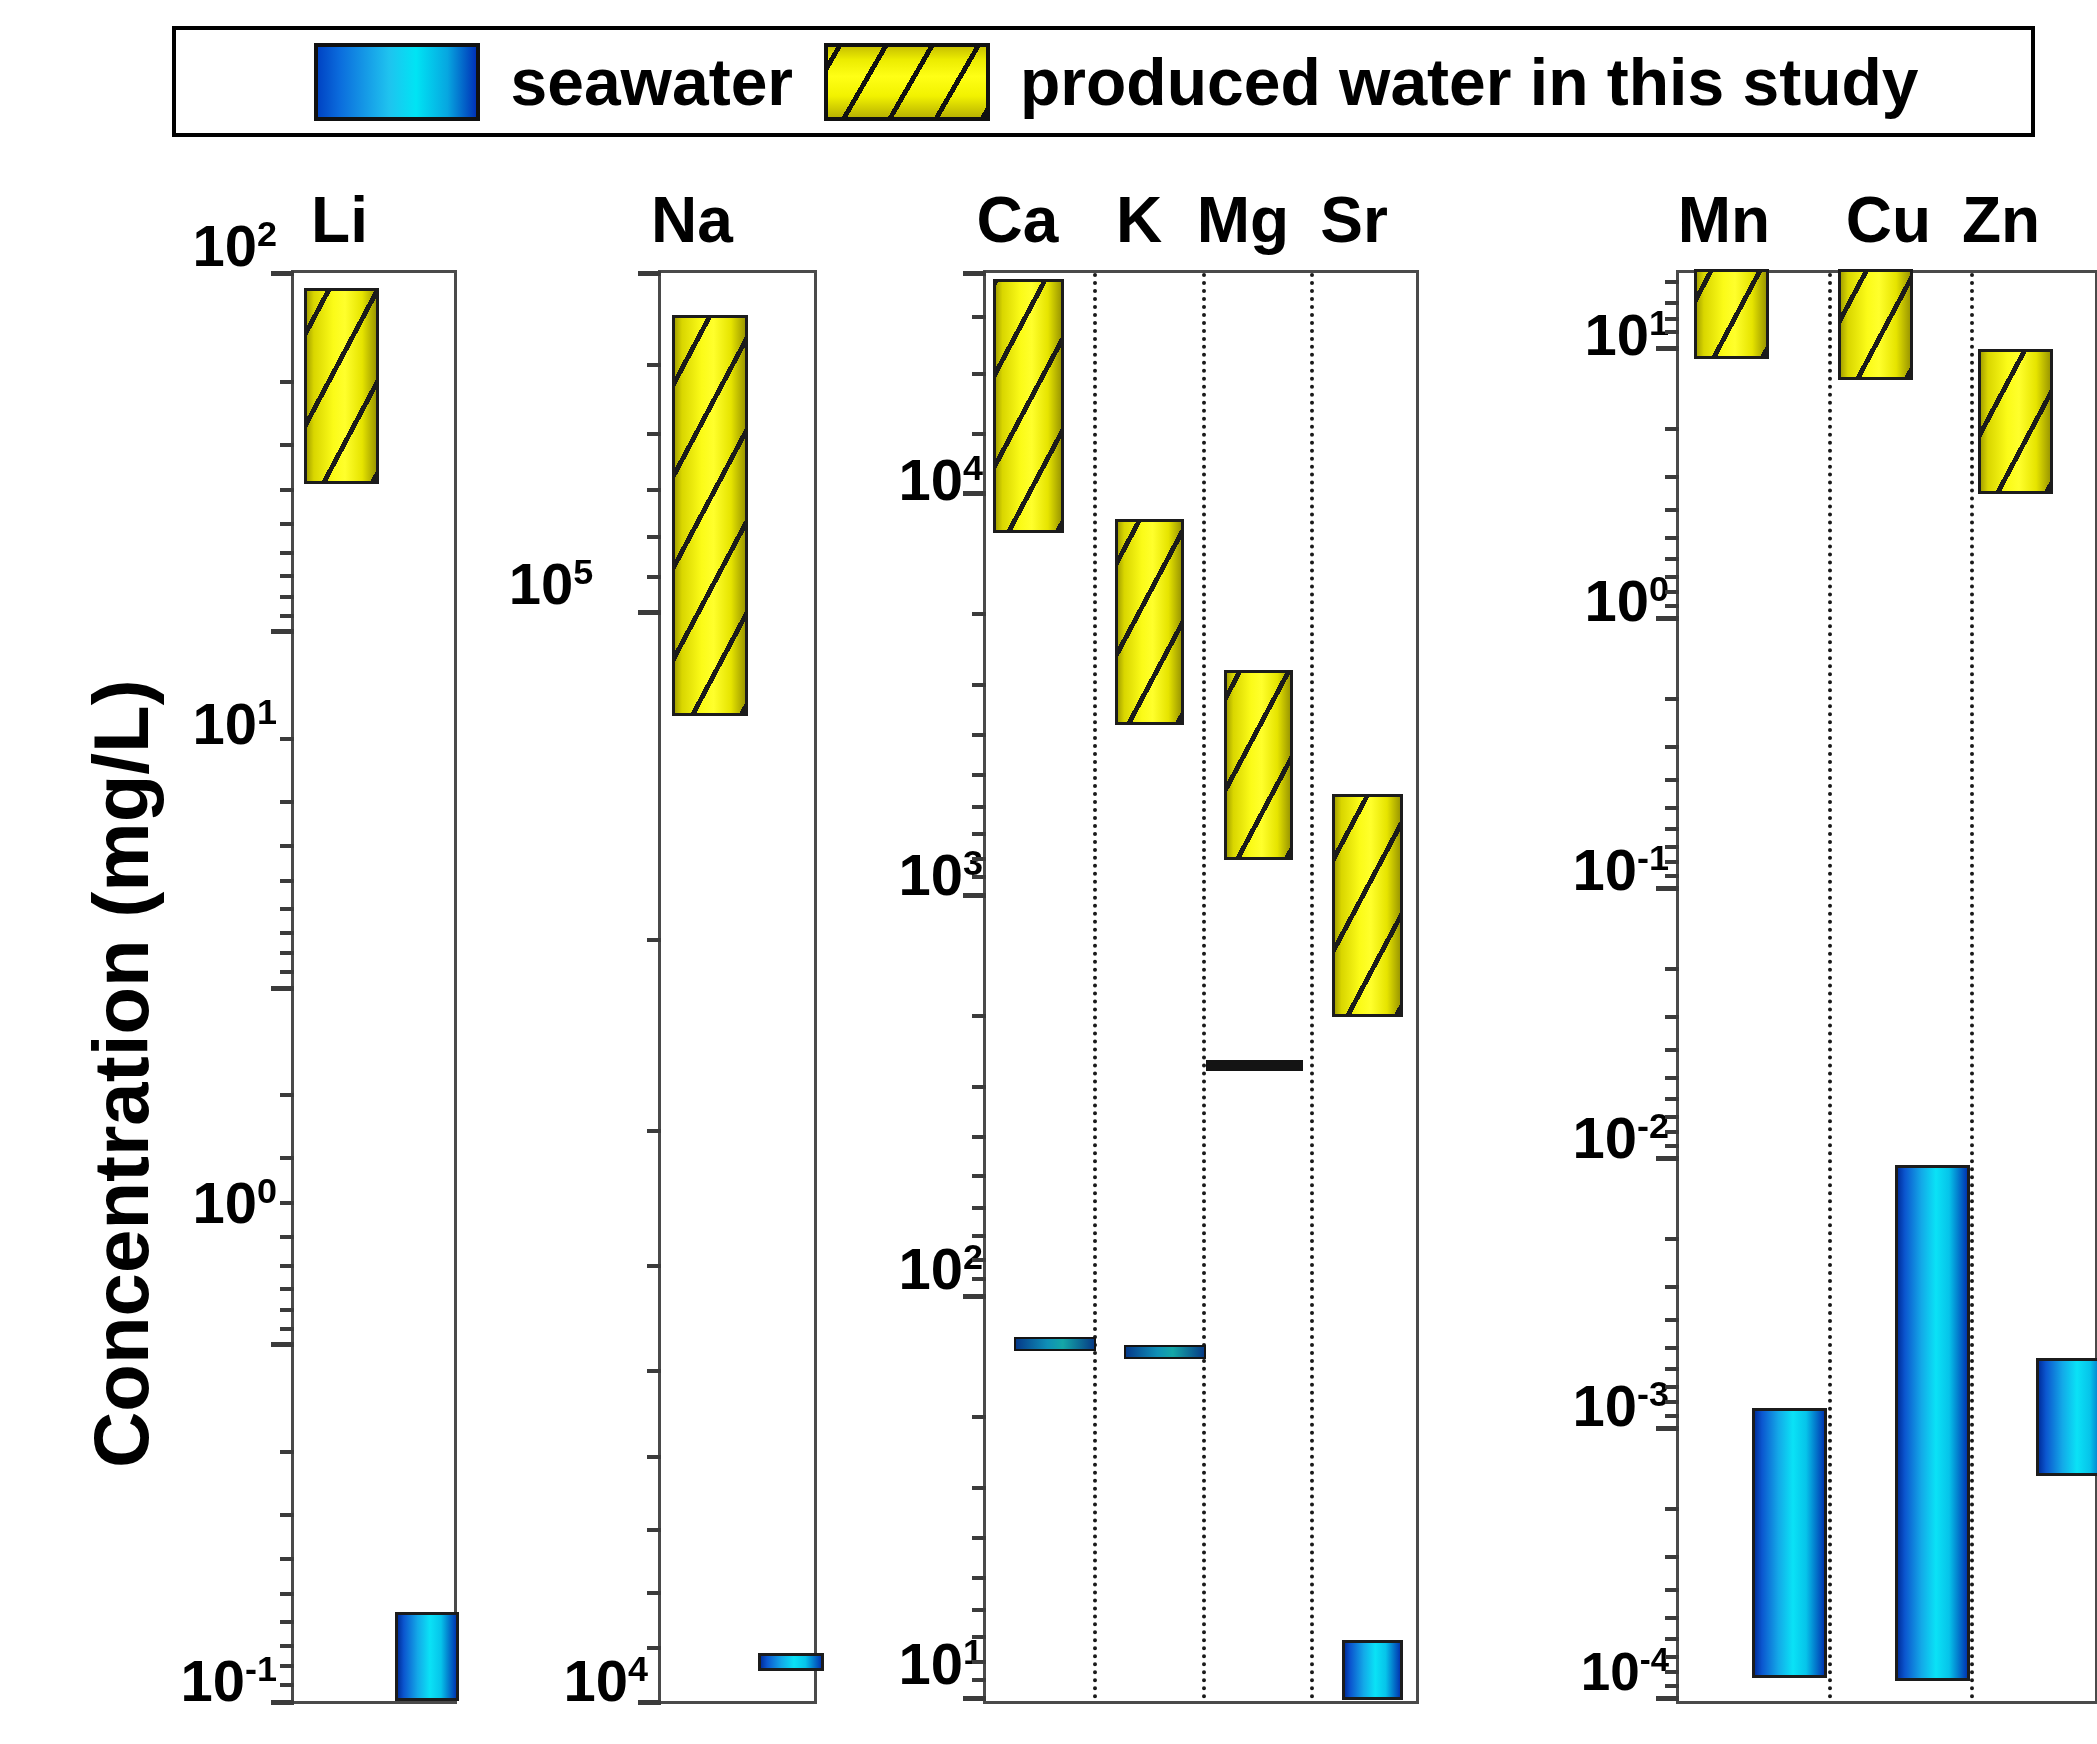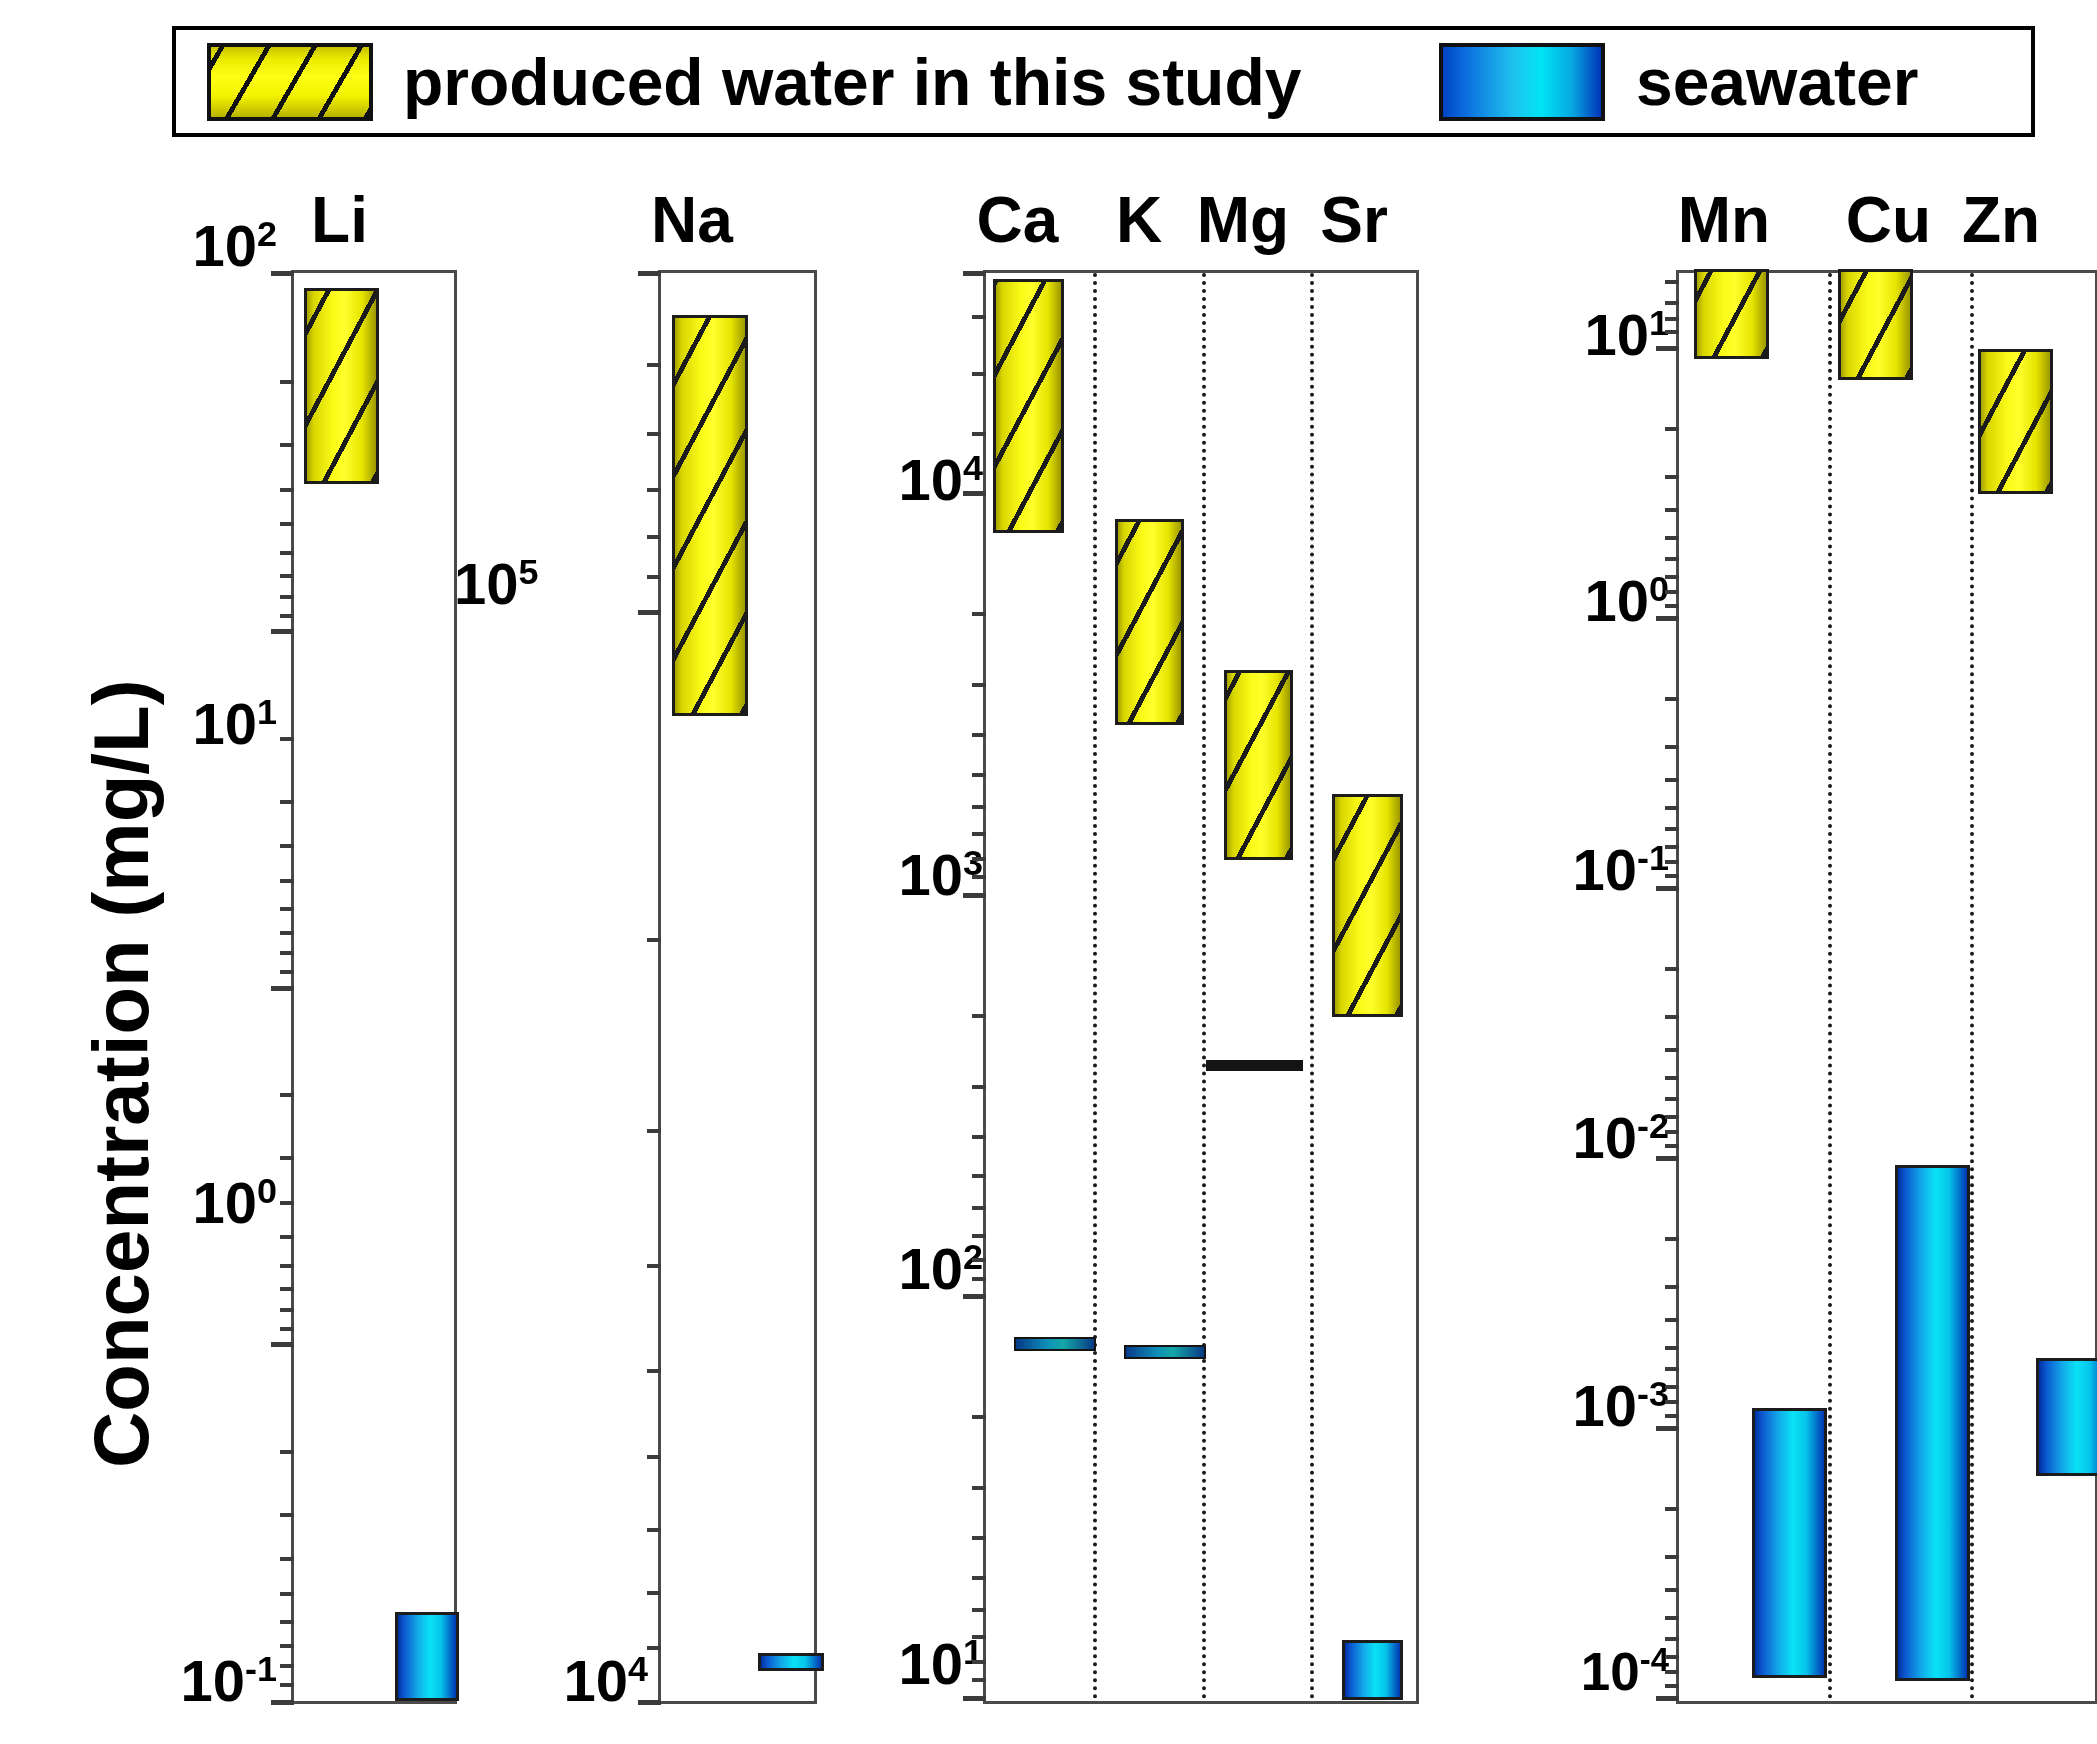--- a/index.html
+++ b/index.html
@@ -61,27 +61,27 @@
 
   .ytitle{
     position:absolute;font-size:78px;font-weight:bold;color:#000;white-space:nowrap;
     transform-origin:0 0;transform:rotate(-90deg);line-height:1;
   }
 </style>
 </head>
 <body>
 
 <div id="legend">
+  <div class="legend-entry" style="margin-left:138px;">
+    <div class="legend-swatch sw-sw"></div>
+    <div class="legend-label" style="margin-left:30.5px;">seawater</div>
+  </div>
   <div class="legend-entry" style="margin-left:30.5px;">
     <div class="legend-swatch sw-pw"></div>
     <div class="legend-label" style="margin-left:30.5px;">produced water in this study</div>
-  </div>
-  <div class="legend-entry" style="margin-left:138px;">
-    <div class="legend-swatch sw-sw"></div>
-    <div class="legend-label" style="margin-left:30.5px;">seawater</div>
   </div>
 </div>
 
 <div class="ytitle" style="left:82px;top:1468px;">Concentration (mg/L)</div>
 
 <div class="panel" style="left:0;top:0;width:485px;height:1744px;">
 
   <div class="grouphdr" style="left:291px;top:188px;width:97px;">Li</div>
 
   <div class="ylab" style="left:104px;top:216px;width:173px;">
@@ -139,21 +139,21 @@
     <div class="bar pw" style="left:9.7px;top:15.2px;width:75px;height:196px;"></div>
 
     <div class="bar sw" style="left:101px;top:1339px;width:64px;height:89px;"></div>
   </div>
 </div>
 
 <div class="panel" style="left:485px;top:0;width:332px;height:1744px;">
 
   <div class="grouphdr" style="left:138px;top:188px;width:138px;">Na</div>
 
-  <div class="ylab" style="left:-31px;top:554px;width:194px;text-align:left;">
+  <div class="ylab" style="left:-31px;top:554px;width:194px;text-align:center;">
     <span>10</span><sup>5</sup>
   </div>
   <div class="ylab" style="left:-31px;top:1651px;width:194px;text-align:right;">
     <span>10</span><sup>4</sup>
   </div>
 
   <div class="plotbox" style="left:173px;top:270px;width:159px;height:1434px;">
     <div class="tick major" style="top:-2.1px;"></div>
     <div class="tick major" style="top:337px;"></div>
     <div class="tick major" style="top:1427px;"></div>

